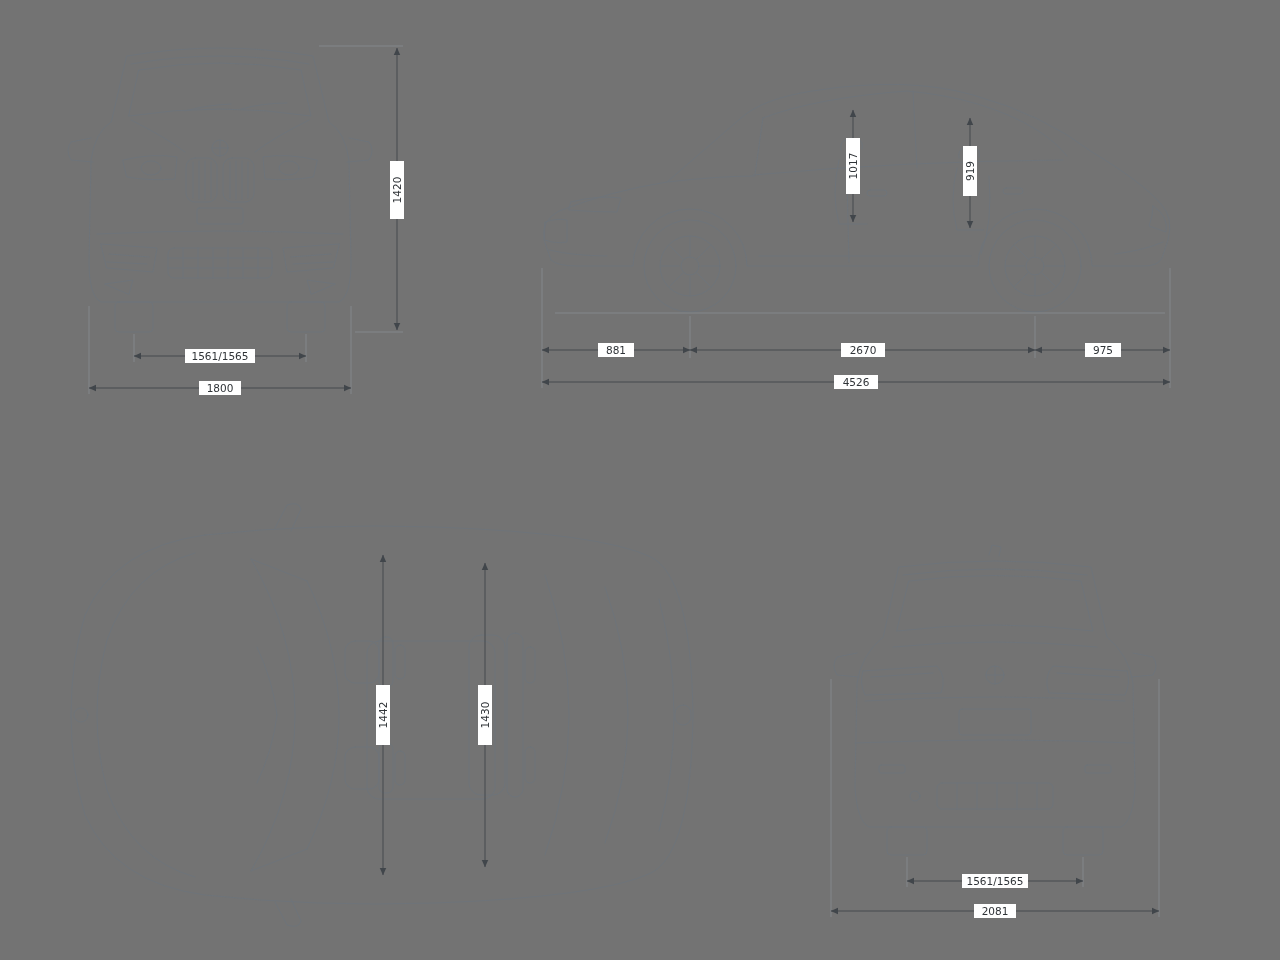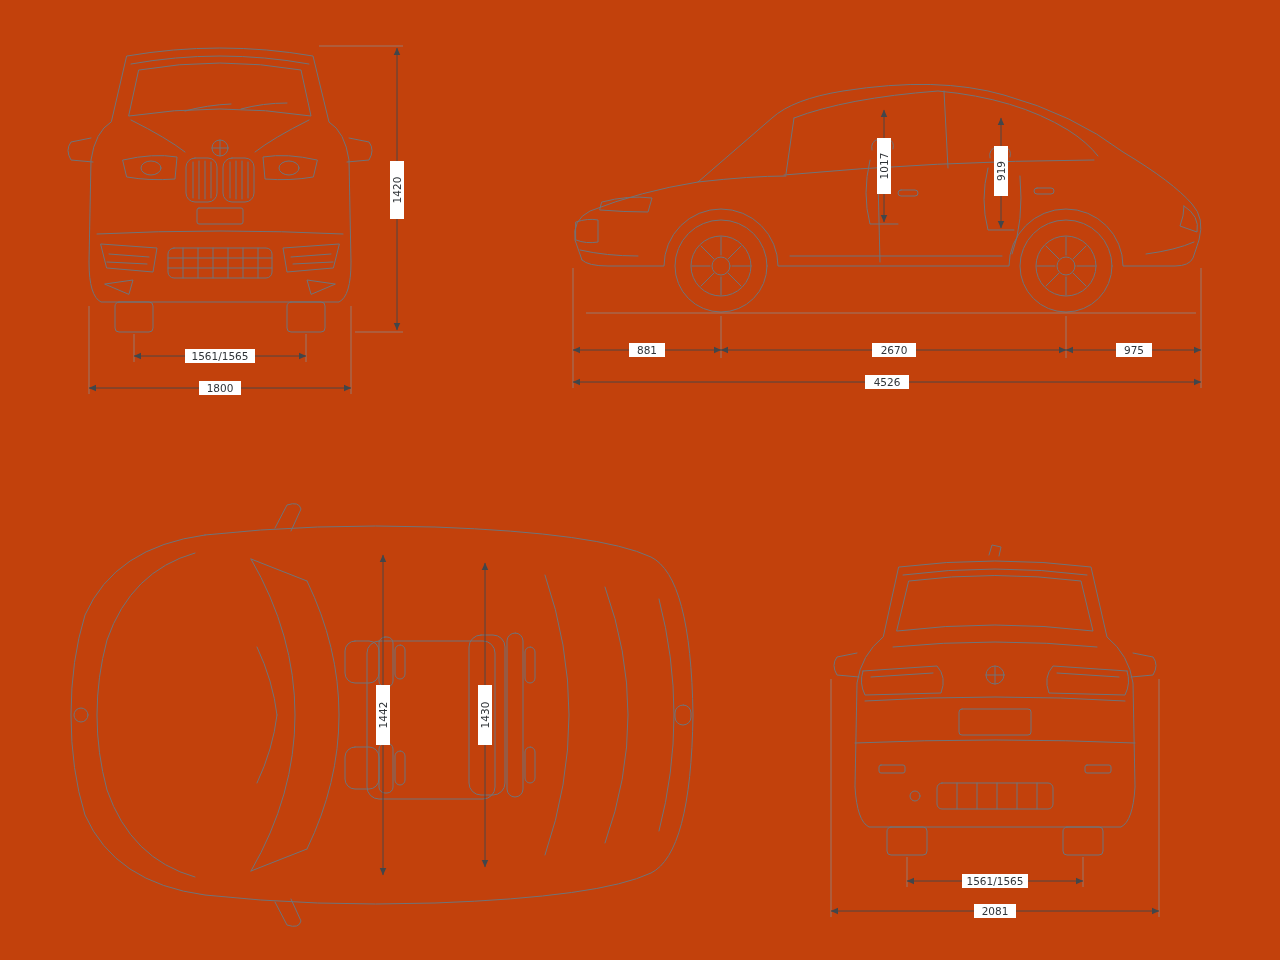--- a/index.html
+++ b/index.html
@@ -1,16 +1,16 @@
 <!DOCTYPE html>
 <html><head>
 <meta charset="utf-8">
 <style>
   html,body{margin:0;padding:0;background:#fff;}
-  #stage{position:relative;width:1280px;height:960px;background:#c2410c;overflow:hidden;
+  #stage{position:relative;width:1280px;height:960px;background:#737373;overflow:hidden;
          font-family:"DejaVu Sans",sans-serif;}
   .panel{position:absolute;}
   svg{overflow:visible;display:block;}
   .car path,.car rect,.car circle,.car ellipse,.car line{
     fill:none;stroke:#6e747a;stroke-width:1;stroke-linecap:round;stroke-linejoin:round;}
   .dim line{stroke:#41464b;stroke-width:0.9;}
   .dim line.ext{stroke:#8a9096;stroke-width:0.7;}
   .dim text{font-family:"DejaVu Sans",sans-serif;font-size:10.5px;fill:#2f3337;}
   .lbl-bg{fill:#ffffff;stroke:none;}
 </style>
@@ -73,21 +73,21 @@
 
         <line class="ext" x1="54" y1="296" x2="54" y2="384"></line>
         <line class="ext" x1="316" y1="296" x2="316" y2="384"></line>
         <line x1="54" y1="378" x2="316" y2="378" marker-start="url(#arrF)" marker-end="url(#arrF)"></line>
         <rect class="lbl-bg" x="164" y="371" width="42" height="14"></rect>
         <text x="185" y="382" text-anchor="middle">1800</text>
       </g>
     </svg>
   </div>
 
-  <div class="panel" style="left:546px;top:10px;">
+  <div class="panel" style="left:515px;top:10px;">
     <svg viewBox="0 0 690 400" width="690" height="400">
       <defs>
         <marker id="arrS" markerWidth="8" markerHeight="8" refX="7.4" refY="4" orient="auto-start-reverse" markerUnits="userSpaceOnUse">
           <path d="M0,0.6 L7.6,4 L0,7.4 Z" fill="#41464b"></path>
         </marker>
       </defs>
       <g class="car">
         <path d="M36 250 L29 230 Q26 210 44 201 Q95 181 152 172 L226 108 Q247 89 297 81 Q392 66 458 85 Q527 104 577 142 Q627 172 646 194 Q659 208 653 230 L647 248 Q643 256 629 256 L577 256 A57 57 0 0 0 463 256 L232 256 A57 57 0 0 0 118 256 L62 256 Q42 256 36 250 Z"></path>
         <path d="M238 165 Q390 151 548 150"></path>
         <path d="M248 108 Q300 88 392 81 Q470 88 522 120 Q541 132 552 146"></path>

